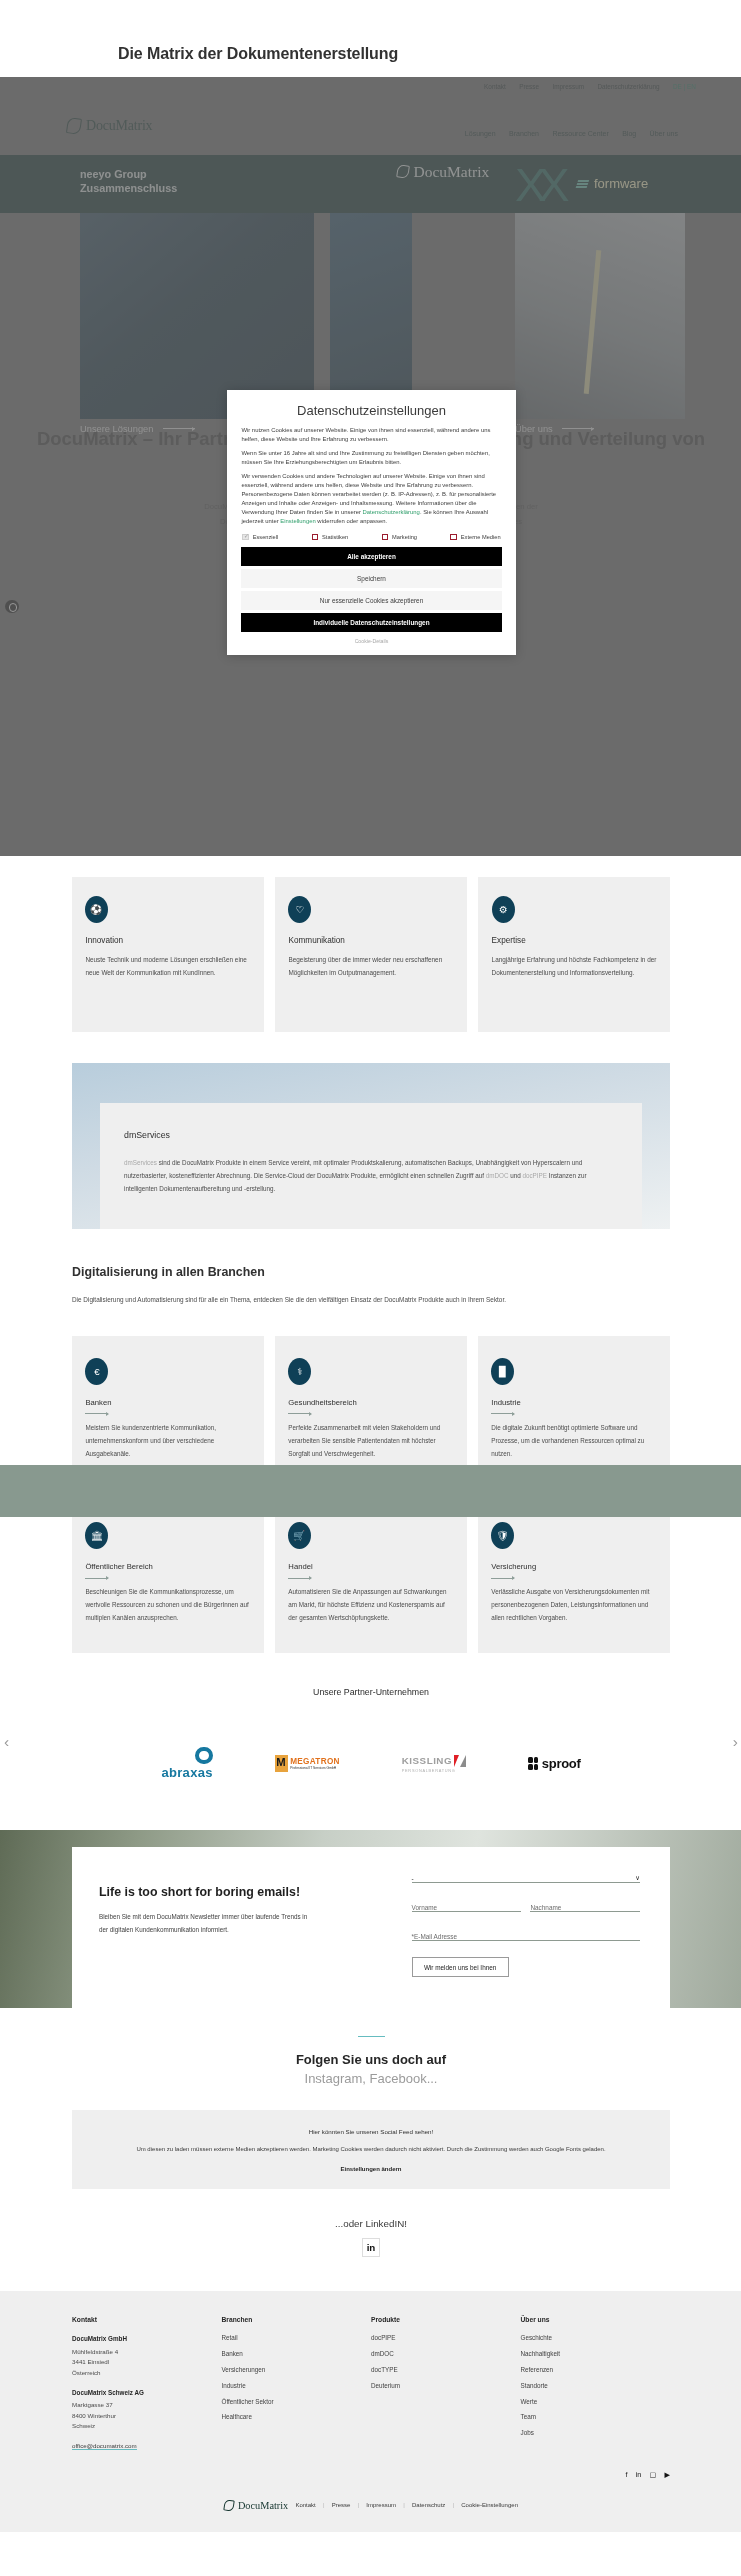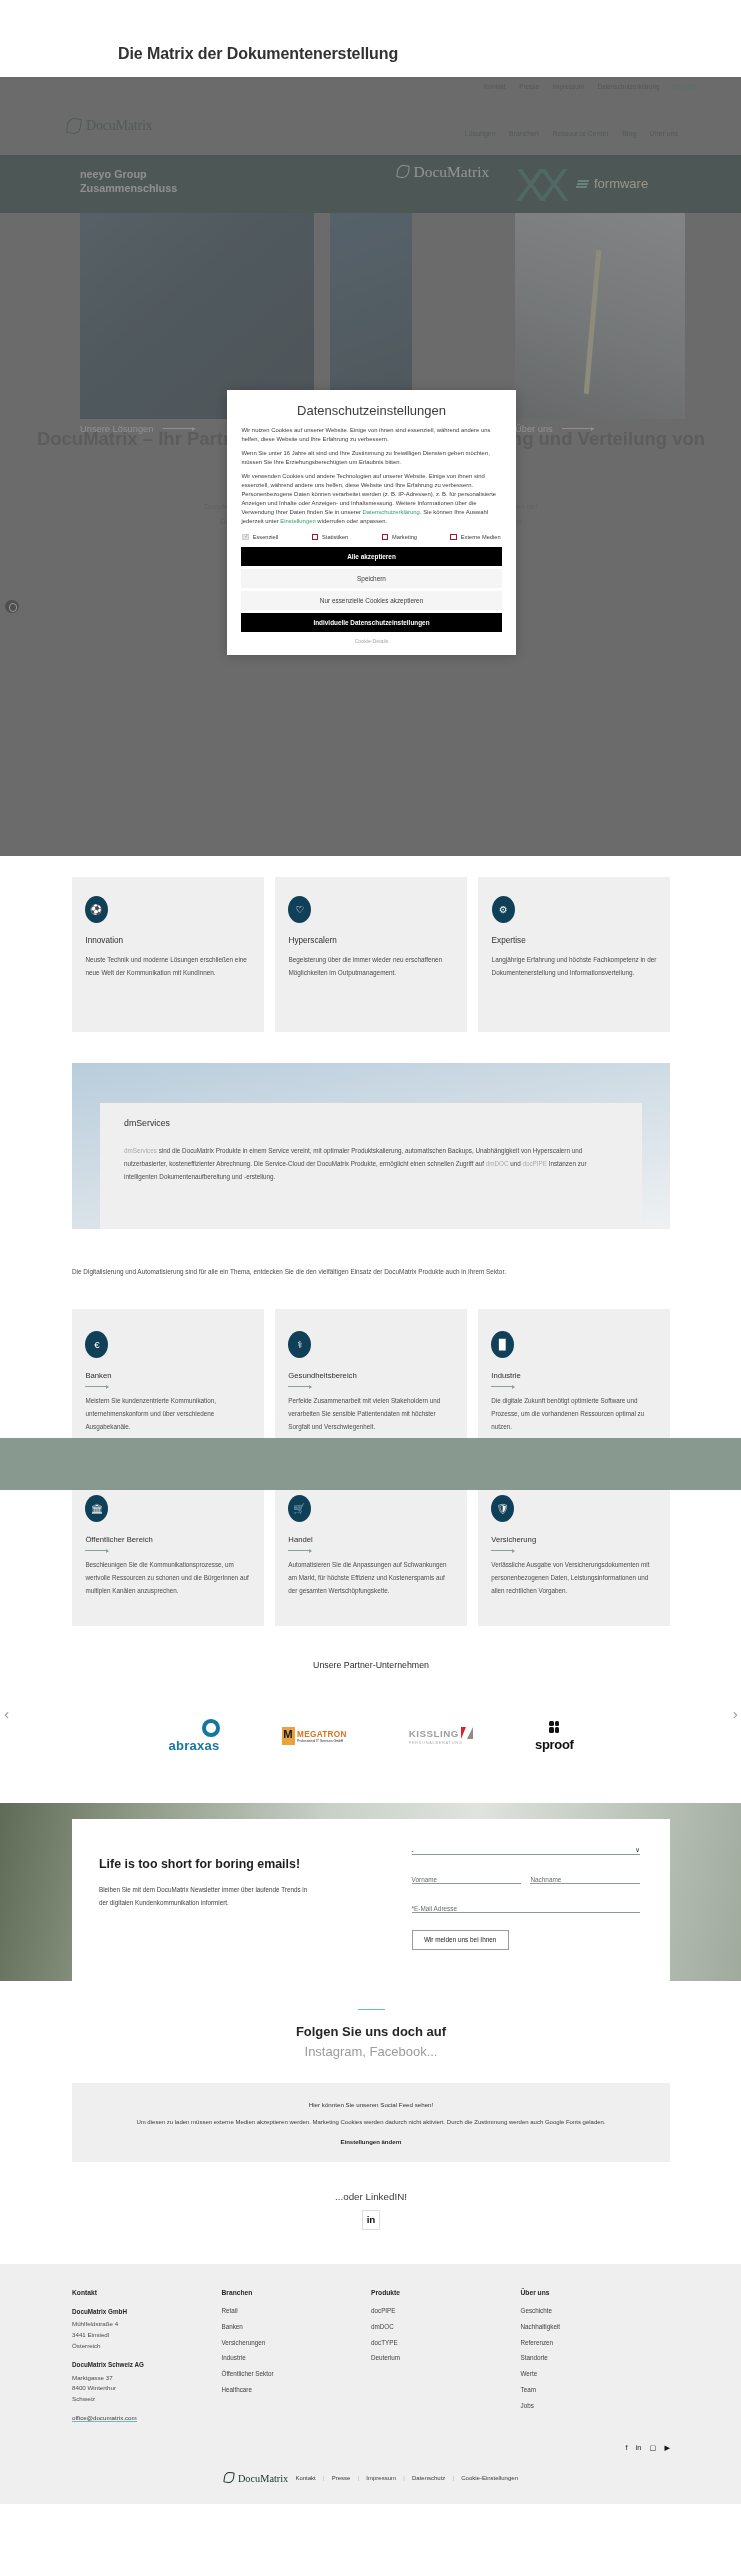--- a/index.html
+++ b/index.html
@@ -75,21 +75,21 @@
   .card{background:#efefef;flex:1;padding:18.5px 13.4px 31px;min-height:155px;}
   .ic{width:23px;height:27px;border-radius:50%;background:#0f4057;display:flex;align-items:center;justify-content:center;color:#fff;font-size:9.8px;margin-bottom:13.4px;}
   .card h4{font-size:8.2px;font-weight:500;color:#2f2f2f;margin-bottom:7.2px;}
   .card p{font-size:6.4px;line-height:2.05;color:#4b4b4b;}
   .arrow{display:block;width:23px;height:0.7px;background:#8e9e99;margin:6.2px 0 8.2px;position:relative;}
   .arrow:after{content:"";position:absolute;right:-0.5px;top:-1.5px;border-left:3.6px solid #8e9e99;border-top:2.1px solid transparent;border-bottom:2.1px solid transparent;}
 
   
   .svc-wrap{margin:31px 0 0;padding:0 72px;}
   .svc{position:relative;height:166px;background:linear-gradient(170deg,#b8cddc 0%,#cfdbe4 40%,#eef1f2 100%);}
-  .svc-card{position:absolute;left:28px;top:40px;right:28px;bottom:0;background:#efefef;padding:15px 24px;}
+  .svc-card{position:absolute;left:28px;top:40px;right:28px;bottom:0;background:#efefef;padding:27px 24px;}
   .svc-card h4{font-size:8.8px;font-weight:500;color:#2d2d2d;margin-bottom:15.5px;}
   .svc-card p{font-size:6.3px;line-height:2.1;color:#4b4b4b;}
   .svc-card .mut{color:#a9a9a9;}
 
   
   .branch{padding:36px 72px 0;}
   .branch h2{font-size:12.4px;font-weight:700;color:#313131;margin-bottom:13.4px;}
   .branch .lede{font-size:6.4px;line-height:2.1;color:#4b4b4b;max-width:582px;}
   .bgrid{display:flex;flex-wrap:wrap;gap:11.3px;margin-top:30px;position:relative;z-index:2;}
   .bcard{background:#efefef;width:calc((100% - 23px)/3);padding:21.6px 13.4px 28px;min-height:98px;}
@@ -111,21 +111,21 @@
   .lg-megatron .blk:after{content:"M";position:absolute;left:1.5px;top:1px;color:#1a1a1a;font-weight:700;font-size:11.3px;}
   .lg-megatron .txt{text-align:left;}
   .lg-megatron .txt b{display:block;color:#e1711c;font-size:8.2px;letter-spacing:0.3px;}
   .lg-megatron .txt i{display:block;font-style:normal;font-size:3.3px;color:#2b2b2b;}
   .lg-kissling{flex-direction:column;align-items:flex-start;}
   .lg-kissling .r1{display:flex;align-items:center;gap:2px;}
   .lg-kissling .r1 b{color:#9e9e9e;font-size:9.8px;letter-spacing:0.5px;font-weight:700}
   .lg-kissling .tri{width:0;height:0;border-left:5.2px solid #e01f26;border-bottom:12.4px solid transparent;}
   .lg-kissling .tri2{width:0;height:0;border-right:6.2px solid #8c8c8c;border-top:12.4px solid transparent;margin-left:-1px}
   .lg-kissling i{font-style:normal;font-size:3.9px;color:#b0b0b0;letter-spacing:0.7px;margin-top:1px}
-  .lg-sproof{gap:3.6px;flex-direction:column;}
+  .lg-sproof{gap:3.6px;}
   .lg-sproof .dots{display:grid;grid-template-columns:4.6px 4.6px;gap:1px;}
   .lg-sproof .dots i{display:block;width:4.6px;height:5.7px;background:#111;border-radius:1.5px;}
   .lg-sproof b{font-size:13px;color:#111;letter-spacing:-0.3px;}
 
   
   .news-wrap{position:relative;width:742px;height:178px;margin-top:17.5px;background:linear-gradient(100deg,#5f6b56 0%,#8e9a86 18%,#c7cfc6 42%,#dfe4de 62%,#9fa99c 100%);}
   .news-card{position:absolute;left:72px;top:16.5px;width:598px;height:175px;background:#fff;display:flex;}
   .news-left{width:319px;padding:38px 0 0 27px;}
   .news-left h2{font-size:12.4px;font-weight:700;color:#1f1f1f;}
   .news-left p{margin-top:12.4px;font-size:6.3px;line-height:2.05;color:#3d3d3d;max-width:216px;}
@@ -277,40 +277,41 @@
 </div>
 
 <div class="sec cards3">
   <div class="card">
     <div class="ic">⚽</div>
     <h4>Innovation</h4>
     <p>Neuste Technik und moderne Lösungen erschließen eine neue Welt der Kommunikation mit KundInnen.</p>
   </div>
   <div class="card">
     <div class="ic">♡</div>
-    <h4>Hyperscalern</h4>
+    <h4>Kommunikation</h4>
     <p>Begeisterung über die immer wieder neu erschaffenen Möglichkeiten im Outputmanagement.</p>
   </div>
   <div class="card">
     <div class="ic">⚙</div>
     <h4>Expertise</h4>
     <p>Langjährige Erfahrung und höchste Fachkompetenz in der Dokumentenerstellung und Informationsverteilung.</p>
   </div>
 </div>
 
 <div class="svc-wrap">
   <div class="svc">
     <div class="svc-card">
       <h4>dmServices</h4>
       <p><span class="mut">dmServices</span><span> sind die DocuMatrix Produkte in einem Service vereint, mit optimaler Produktskalierung, automatischen Backups, Unabhängigkeit von Hyperscalern und nutzerbasierter, kosteneffizienter Abrechnung. Die Service-Cloud der DocuMatrix Produkte, ermöglicht einen schnellen Zugriff auf </span><span class="mut">dmDOC</span><span> und </span><span class="mut">docPIPE</span><span> Instanzen zur intelligenten Dokumentenaufbereitung und -erstellung.</span></p>
     </div>
   </div>
 </div>
 
 <div class="branch">
+  <h2>Digitalisierung in allen Branchen</h2>
   <p class="lede">Die Digitalisierung und Automatisierung sind für alle ein Thema, entdecken Sie die den vielfältigen Einsatz der DocuMatrix Produkte auch in Ihrem Sektor.</p>
   <div class="bgrid">
     <div class="greenband" style="top:129px;margin-left:-72px"></div>
 
     <div class="bcard">
       <div class="ic">€</div>
       <h4>Banken</h4>
       <span class="arrow"></span>
       <p>Meistern Sie kundenzentrierte Kommunikation, unternehmenskonform und über verschiedene Ausgabekanäle.</p>
     </div>

